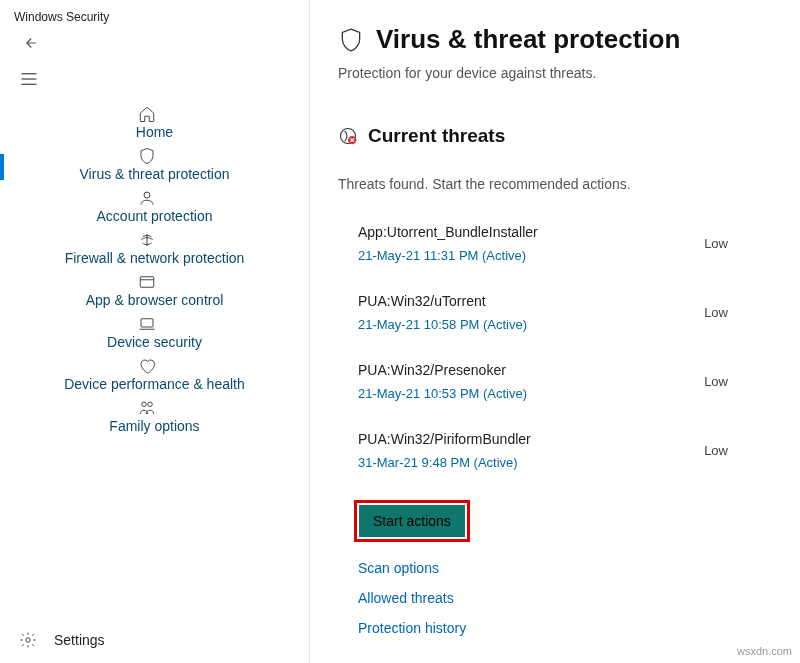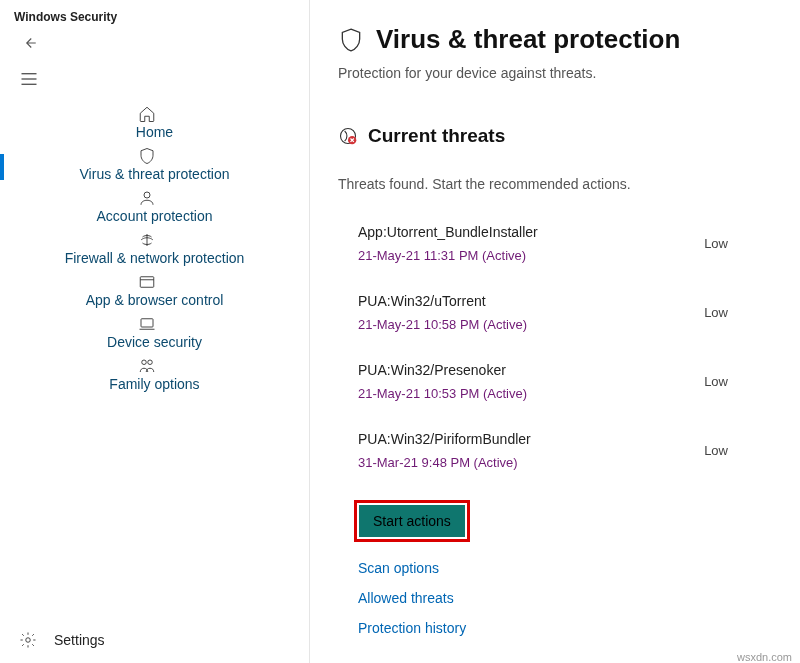--- a/index.html
+++ b/index.html
@@ -1,19 +1,19 @@
 <!DOCTYPE html>
 <html><head>
 <meta charset="utf-8">
 <style>
 * { margin: 0; padding: 0; box-sizing: border-box; font-family: "Segoe UI", -apple-system, sans-serif; }
 body { background: #fff; width: 800px; height: 663px; overflow: hidden; position: relative; }
 .app { display: flex; height: 100%; }
 .sidebar { width: 310px; border-right: 1px solid #e5e5e5; display: flex; flex-direction: column; }
-.title { font-size: 12px; color: #222; padding: 10px 14px 6px; font-weight: bold; }
+.title { font-size: 12px; color: #222; padding: 10px 14px 6px; }
 .back-btn { padding: 4px 20px 8px; }
 .back-btn svg { width: 18px; height: 18px; }
 .hamburger { padding: 8px 20px 14px; }
 .hamburger svg { width: 18px; height: 14px; }
 .nav { flex: 1; }
 .nav-item { display: flex; align-items: center; height: 42px; padding: 0 18px; cursor: pointer; position: relative; font-size: 14px; color: #0c4a6e; flex-direction: column; }
 .nav-item.active::before { content: ""; position: absolute; left: 0; top: 8px; bottom: 8px; width: 4px; background: #0078d4; }
 .nav-item .ic { width: 20px; height: 20px; margin-right: 16px; display: flex; align-items: center; justify-content: center; }
 .nav-item .ic svg { width: 18px; height: 18px; stroke: #333; fill: none; stroke-width: 1.2; }
 .settings { border-top: 0; display: flex; align-items: center; height: 46px; padding: 0 18px; cursor: pointer; font-size: 14px; color: #222; }
@@ -23,26 +23,26 @@
 .page-head { display: flex; align-items: center; margin-bottom: 10px; }
 .page-head svg { width: 26px; height: 30px; margin-right: 12px; stroke: #333; fill: none; stroke-width: 1.2; }
 .page-head h1 { font-size: 26px; font-weight: 600; color: #111; }
 .page-sub { font-size: 14px; color: #555; margin-bottom: 44px; }
 .sect-head { display: flex; align-items: center; margin-bottom: 8px; }
 .sect-head svg { width: 20px; height: 20px; margin-right: 10px; }
 .sect-head h2 { font-size: 19px; font-weight: 600; color: #111; }
 .sect-sub { font-size: 14px; color: #555; margin-bottom: 32px; margin-top: 29px; }
 .threat { display: flex; justify-content: space-between; align-items: center; padding: 0 0 0 20px; margin-bottom: 30px; }
 .threat-info .tname { font-size: 14px; color: #222; margin-bottom: 2px; }
-.threat-info .tdate { font-size: 13px; color: #701a75; margin-top: 8px; }
+.threat-info .tdate { font-size: 13px; color: #0369a1; margin-top: 8px; }
 .sev { font-size: 13px; color: #444; padding-right: 40px; }
 .highlight-box { border: 3px solid #d90000; display: inline-block; padding: 2px; margin-left: 16px; margin-bottom: 18px; }
 .highlight-box button { background: #0f766e; color: #000; border: none; padding: 8px 14px; font-size: 14px; cursor: pointer; }
 .link { display: block; color: #0066b4; font-size: 14px; margin-left: 20px; margin-bottom: 14px; cursor: pointer; }
-.watermark { position: absolute; bottom: 0; right: 8px; font-size: 11px; color: #999; }
+.watermark { position: absolute; bottom: 6px; right: 8px; font-size: 11px; color: #999; }
 </style>
 </head>
 <body>
 
 <div class="app">
   <div class="sidebar">
     <div class="title">Windows Security</div>
     <div class="back-btn">
       <svg viewBox="0 0 24 24" fill="none" stroke="#555" stroke-width="1.5">
           <path d="M15 6l-6 6 6 6M9 12h12"></path>
@@ -99,20 +99,28 @@
         <span>App &amp; browser control</span>
       </div>
       <div class="nav-item">
         <span class="ic">
             <svg viewBox="0 0 24 24">
               <rect x="4" y="5" width="16" height="11" rx="1"></rect>
               <line x1="2" y1="19" x2="22" y2="19"></line>
             </svg>
           </span>
         <span>Device security</span>
+      </div>
+      <div class="nav-item">
+        <span class="ic">
+            <svg viewBox="0 0 24 24">
+              <path d="M12 21s-8-5-8-12a5 5 0 019-3 5 5 0 019 3c0 7-8 12-8 12z"></path>
+            </svg>
+          </span>
+        <span>Device performance &amp; health</span>
       </div>
       <div class="nav-item">
         <span class="ic">
             <svg viewBox="0 0 24 24">
               <circle cx="8" cy="7" r="3"></circle>
               <circle cx="16" cy="7" r="3"></circle>
               <path d="M3 20c0-3 2-5 5-5s5 2 5 5M11 20c0-3 2-5 5-5s5 2 5 5"></path>
             </svg>
           </span>
         <span>Family options</span>

